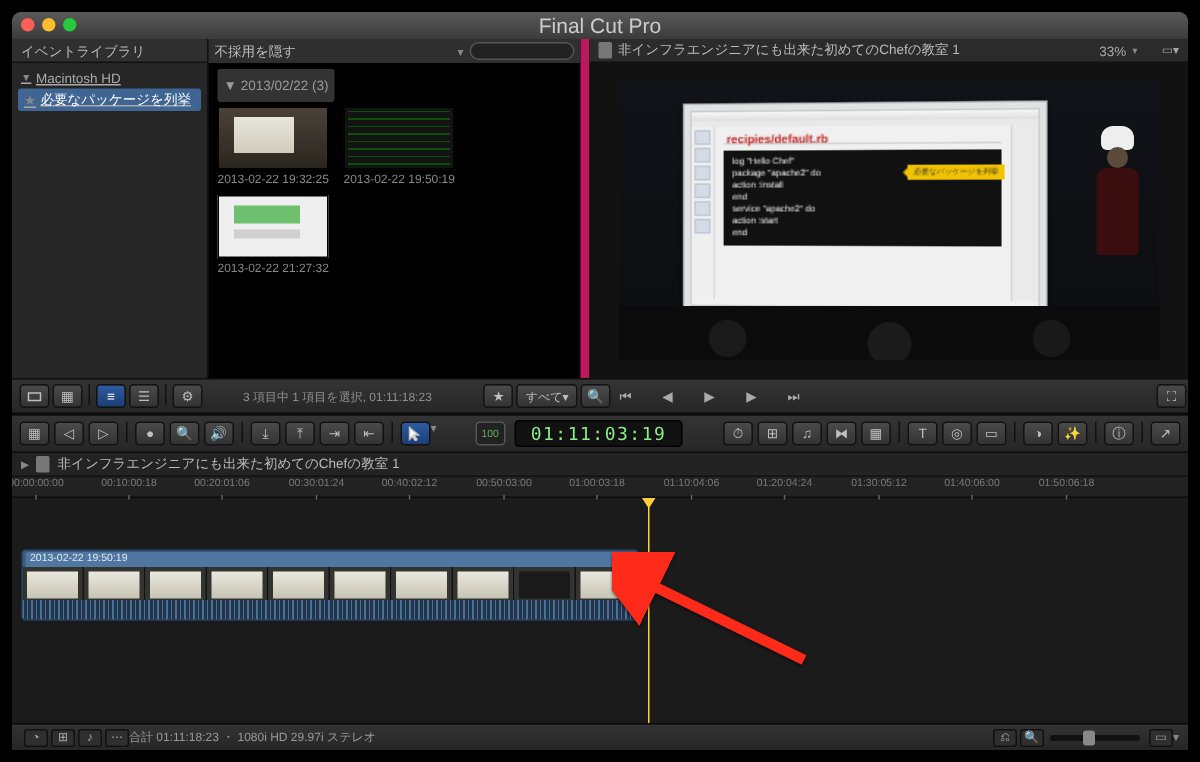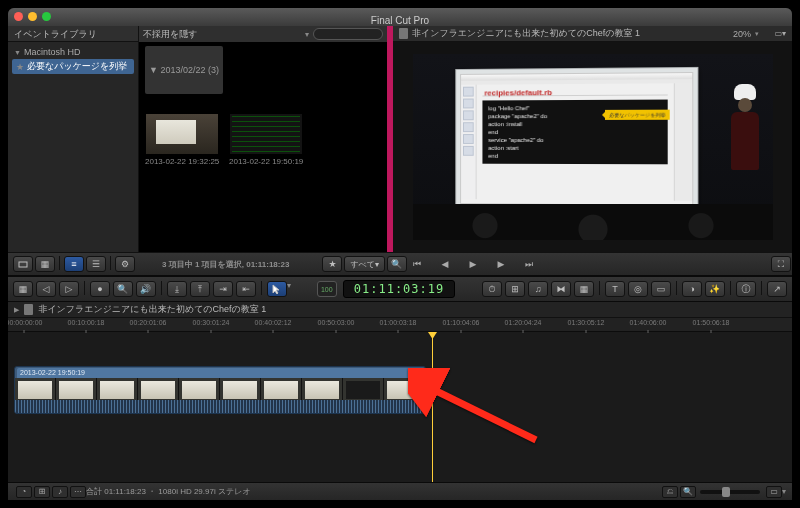--- a/index.html
+++ b/index.html
@@ -1,38 +1,38 @@
 <!DOCTYPE html>
 <html><head>
 <meta charset="utf-8">
 <style>
   * { box-sizing: border-box; margin: 0; padding: 0; font-family: "Helvetica Neue", Arial, sans-serif; }
   html, body { width: 800px; height: 508px; background: #000; overflow: hidden; }
   .window { position: absolute; left: 8px; top: 8px; width: 784px; height: 492px; background: #1e1e1e; border-radius: 6px; box-shadow: 0 4px 20px rgba(0,0,0,.8); display: flex; flex-direction: column; }
-  .titlebar { height: 18px; background: linear-gradient(#5a5a5a,#3b3b3b); border-radius: 6px 6px 0 0; display: flex; align-items: flex-end; position: relative; font-size: 10px; color: #ccc; }
+  .titlebar { height: 18px; background: linear-gradient(#5a5a5a,#3b3b3b); border-radius: 6px 6px 0 0; display: flex; align-items: center; position: relative; font-size: 14px; color: #ccc; }
   .traffic { position: absolute; left: 6px; top: 4px; display: flex; gap: 5px; }
   .dot { width: 9px; height: 9px; border-radius: 50%; }
   .dot.r { background: #ff5f56; } .dot.y { background: #ffbd2e; } .dot.g { background: #27c93f; }
   .titlebar .title { margin: 0 auto; font-weight: 500; }
 
   .upper { display: flex; height: 226px; }
   .eventlib { width: 131px; background: #262626; border-right: 1px solid #111; display: flex; flex-direction: column; }
   .panelhdr { height: 16px; background: #2f2f2f; color: #bdbdbd; font-size: 9px; padding: 2px 6px; border-bottom: 1px solid #111; }
-  .libtree { flex: 1; padding: 4px 2px; font-size: 9px; color: #aaa; }
+  .libtree { flex: 1; padding: 4px 2px; font-size: 9px; color: #aaa; text-decoration: underline; }
   .libtree .hd { display: flex; align-items: center; gap: 3px; padding: 1px 4px; }
   .libtree .hd .tri { color: #888; font-size: 7px; }
   .libtree .star { color: #888; width: 8px; text-align: center; }
   .libtree .sel { background: #3f6592; color: #fff; border-radius: 2px; margin: 1px 2px; padding: 1px 4px; display: flex; align-items: center; gap: 3px; }
 
   .browser { width: 254px; background: #000000; border-right: 6px solid #be185d; display: flex; flex-direction: column; }
   .browser .search { height: 16px; background: #2f2f2f; display: flex; align-items: center; padding: 0 4px; gap: 4px; }
   .browser .search .lbl { color: #bdbdbd; font-size: 9px; flex: 1; }
   .browser .search .sbox { width: 70px; height: 12px; background: #222; border: 1px solid #555; border-radius: 7px; }
   .browser .group { padding: 4px 6px; color: #9a9a9a; font-size: 9px; }
-  .browser .grouphdr { display: inline-block; padding: 19px 4px; background: #333; border-radius: 2px; margin-bottom: 19px; text-align: center; }
+  .browser .grouphdr { display: inline-block; padding: 6px 4px; background: #333; border-radius: 2px; margin-bottom: 3px; text-align: center; }
   .thumbs { display: flex; flex-wrap: wrap; gap: 6px 10px; }
   .thumb { width: 74px; }
   .thumb .img { width: 74px; height: 42px; background: #333; border: 1px solid #000; position: relative; overflow: hidden; }
   .thumb .cap { font-size: 8px; color: #888; margin-top: 2px; white-space: nowrap; }
   .thumb .img.room { background: linear-gradient(#4a4238,#2a261f); }
   .thumb .img.room::after { content:""; position:absolute; left:10px; top:6px; width:40px; height:24px; background: linear-gradient(180deg,#e8e6dc,#cfcbbd); }
   .thumb .img.term { background:#131313; }
   .thumb .img.term::before { content:""; position:absolute; inset:2px; background: repeating-linear-gradient(180deg,#0a0,#0a0 1px,transparent 1px,transparent 5px); opacity:.4; }
   .thumb .img.slide { background:#efefef; }
   .thumb .img.slide::before { content:""; position:absolute; left:10px; top:6px; width:44px; height:12px; background:#6fbf6f; }
@@ -62,21 +62,21 @@
   .chef { position:absolute; right:8px; top:30px; width:40px; height:120px; }
   .chef .hat { width:22px; height:16px; background:#eee; border-radius:8px 8px 4px 4px; margin:0 auto; }
   .chef .head { width:14px; height:14px; background:#5a4a3a; border-radius:50%; margin:-2px auto 0; }
   .chef .body { width:28px; height:58px; background:#3a0e0e; margin:0 auto; border-radius:6px 6px 2px 2px; }
 
   .toolstrip { height: 24px; background: linear-gradient(#343434,#262626); border-top:1px solid #111; border-bottom:1px solid #0a0a0a; display:flex; align-items:center; }
   .btn { width:20px; height:16px; margin:0 1px; border:1px solid #121212; border-radius:3px; background:linear-gradient(#4a4a4a,#333); display:flex; align-items:center; justify-content:center; color:#bfbfbf; font-size:9px; }
   .btn.sel { background:linear-gradient(#2d5aa1,#1c3f76); color:#fff; }
   .btn svg { fill:#bfbfbf; stroke:#bfbfbf; }
   .sep { width:1px; height:14px; background:#111; margin:0 3px; }
-  .toolstrip .status { flex: 0 0 auto; color:#8f8f8f; font-size:8px; padding: 0 8px; font-weight: bold; }
+  .toolstrip .status { flex: 0 0 auto; color:#8f8f8f; font-size:8px; padding: 0 8px; }
   .toolstrip .spacer { flex:1; }
   .toolstrip .allbtn { font-size:8px; padding:0 5px; width:auto; }
   .center-left { width:146px; display:flex; padding-left:4px; }
   .center-mid { width:254px; display:flex; align-items:center; }
   .pbtn { width:18px; height:14px; display:flex; align-items:center; justify-content:center; font-size:9px; color:#aaa; }
 
   .tl-tool { height: 26px; background: linear-gradient(#343434,#262626); border-top:1px solid #0a0a0a; border-bottom:1px solid #0a0a0a; display:flex; align-items:center; padding: 0 4px; }
   .tl-left { display:flex; gap:1px; }
   .tl-center { flex:1; display:flex; align-items:center; justify-content:center; gap:6px; }
   .tcbox { background:#111; border:1px solid #000; border-radius:3px; padding:1px 10px; color:#8e8; font-family: Menlo, monospace; font-size:12px; letter-spacing:1px; }
@@ -151,30 +151,34 @@
         <div class="grouphdr">▼ <span>2013/02/22  (3)</span></div>
         <div class="thumbs">
           <div class="thumb">
             <div class="img room"></div>
             <div class="cap">2013-02-22 19:32:25</div>
           </div>
           <div class="thumb">
             <div class="img term"></div>
             <div class="cap">2013-02-22 19:50:19</div>
           </div>
+          <div class="thumb">
+            <div class="img slide"></div>
+            <div class="cap">2013-02-22 21:27:32</div>
+          </div>
         </div>
       </div>
     </div>
 
     <div class="viewer">
       <div class="vhdr">
         <div class="doc"></div>
         <span>非インフラエンジニアにも出来た初めてのChefの教室 1</span>
         <span class="sp"></span>
-        <span class="pct">20%</span>
+        <span class="pct">33%</span>
         <span class="tri2">▾</span>
         <span style="width:8px"></span>
         <span style="color:#aaa;font-size:8px">▭▾</span>
       </div>
       <div class="stage">
         <div class="screen">
           <div class="projscreen">
             <div class="mac-win">
               <div class="menubar"></div>
               <div style="height:4px;background:#e9e9e9"></div>

